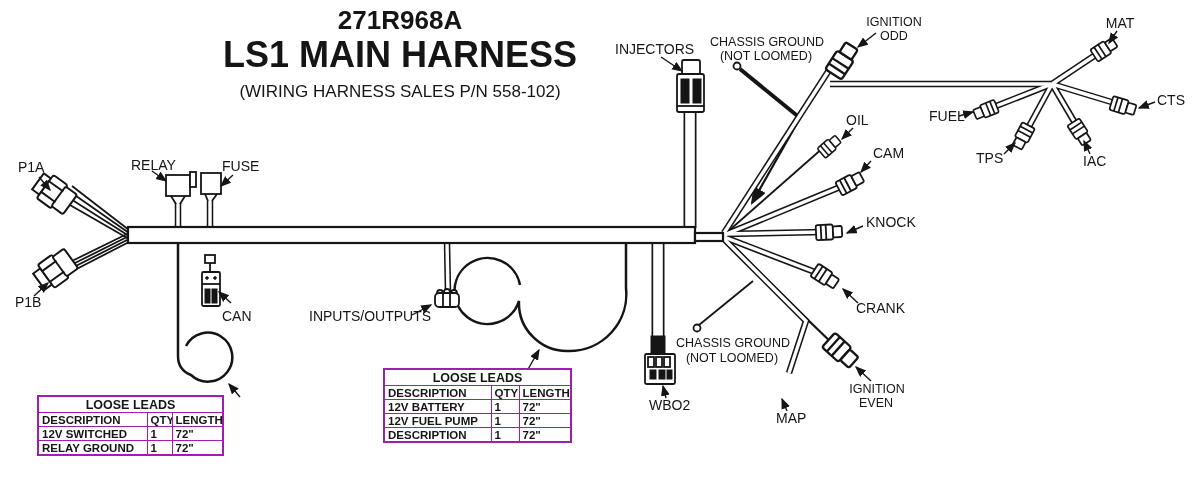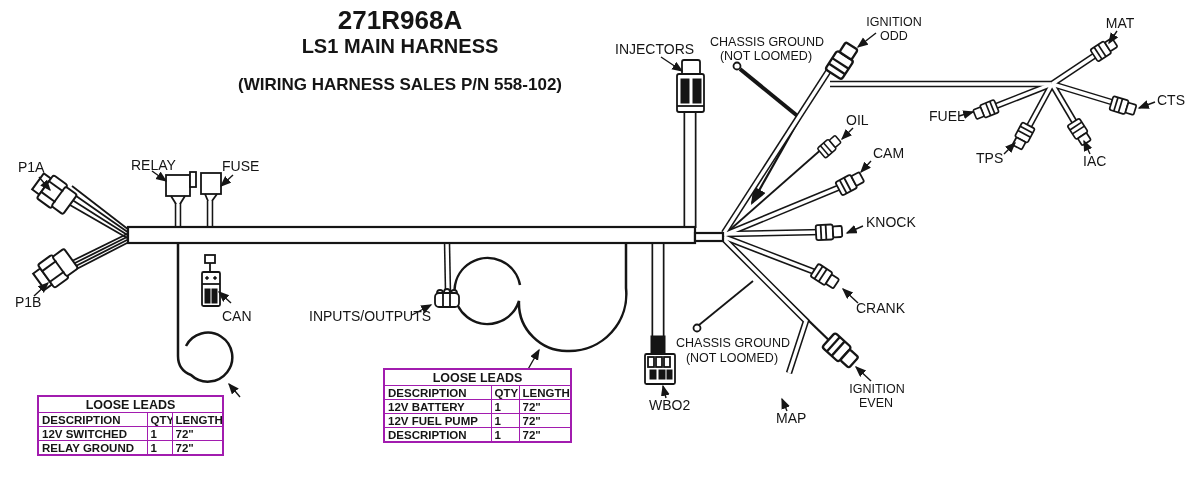--- a/index.html
+++ b/index.html
@@ -1,21 +1,21 @@
 <!DOCTYPE html>
 <html><head>
 <meta charset="utf-8">
 <style>
   html,body{margin:0;padding:0;background:#ffffff;}
   .stage{position:relative;width:1200px;height:485px;background:#ffffff;overflow:hidden;
          font-family:"Liberation Sans",sans-serif;color:#151515;}
   .titleblock{position:absolute;left:215px;top:6px;width:370px;text-align:center;line-height:1.1;}
   .titleblock .t1{font-size:26px;font-weight:700;}
-  .titleblock .t2{font-size:20px;font-weight:700;}
-  .titleblock .t3{font-size:17px;font-weight:700;margin-top:19px;}
+  .titleblock .t2{font-size:36px;font-weight:700;}
+  .titleblock .t3{font-size:17px;font-weight:400;margin-top:9px;}
   svg{position:absolute;left:0;top:0;}
   svg text{font-family:"Liberation Sans",sans-serif;fill:#151515;font-size:14px;}
   svg text.sm{font-size:12.5px;}
   .wire{stroke:#151515;stroke-width:1.8;fill:none;}
   .wire2{stroke:#151515;stroke-width:2.2;fill:none;}
   .coil{stroke:#151515;stroke-width:2.5;fill:none;}
   .thick{stroke:#151515;stroke-width:4;fill:none;}
   .tube{stroke:#151515;stroke-width:6.5;fill:none;}
   .core{stroke:#ffffff;stroke-width:3.4;fill:none;}
   .tubeW{stroke:#151515;stroke-width:13;fill:none;}

